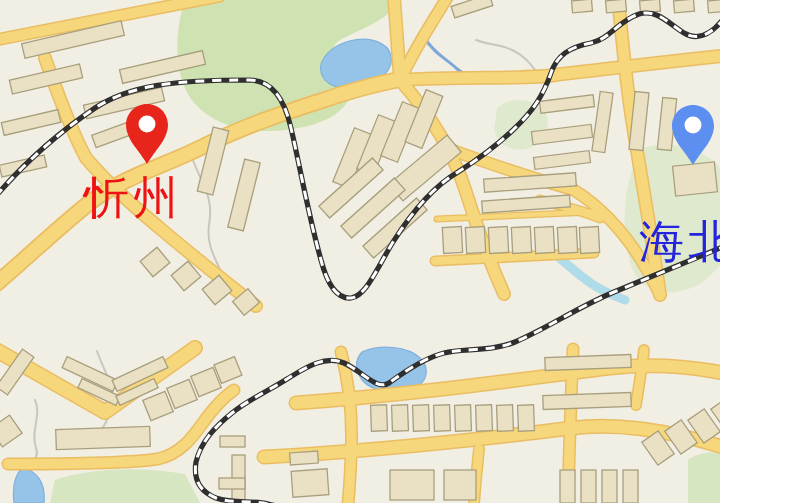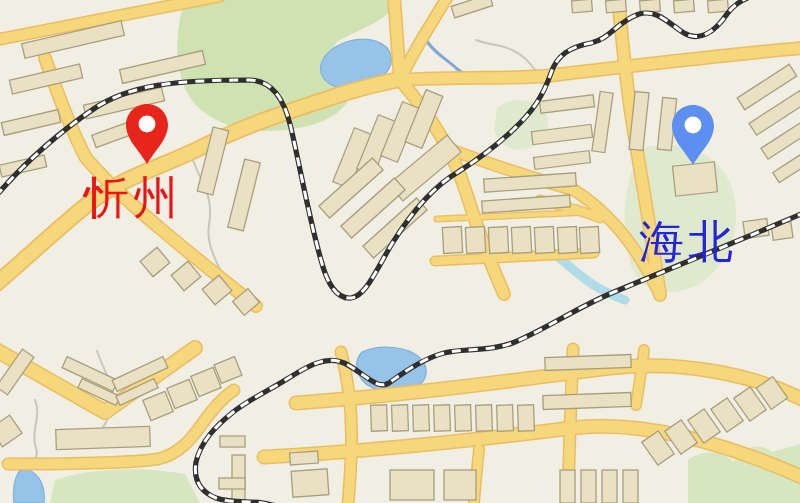--- a/index.html
+++ b/index.html
@@ -1,16 +1,16 @@
 <!DOCTYPE html>
 <html><head>
 <meta charset="utf-8">
 <style>
   html,body{margin:0;padding:0;background:#ffffff;}
-  #stage{position:relative;width:800px;height:503px;overflow:hidden;background:#f1eee4;
+  #stage{position:relative;width:720px;height:503px;overflow:hidden;background:#f1eee4;
          font-family:"Liberation Sans","DejaVu Sans",sans-serif;text-align:center;}
   #map-svg{position:absolute;left:0;top:0;width:800px;height:503px;display:block;}
   .park{fill:#cfe2b2;stroke:none;}
   .hill{fill:#dfe9cd;stroke:none;}
   .field{fill:#d6e6c0;stroke:none;}
   .water{fill:#96c3e8;stroke:#7fb0dd;stroke-width:1.2;}
   .stream{stroke:#c8c7bf;stroke-width:2;fill:none;stroke-linecap:round;}
   .bluestream{stroke:#7fa8d8;stroke-width:3;fill:none;stroke-linecap:round;}
   .cyanstream{stroke:#a9d9e9;stroke-width:9;fill:none;stroke-linecap:round;opacity:.9;}
   .road-c{stroke:#eabd62;fill:none;stroke-linecap:round;stroke-linejoin:round;}

